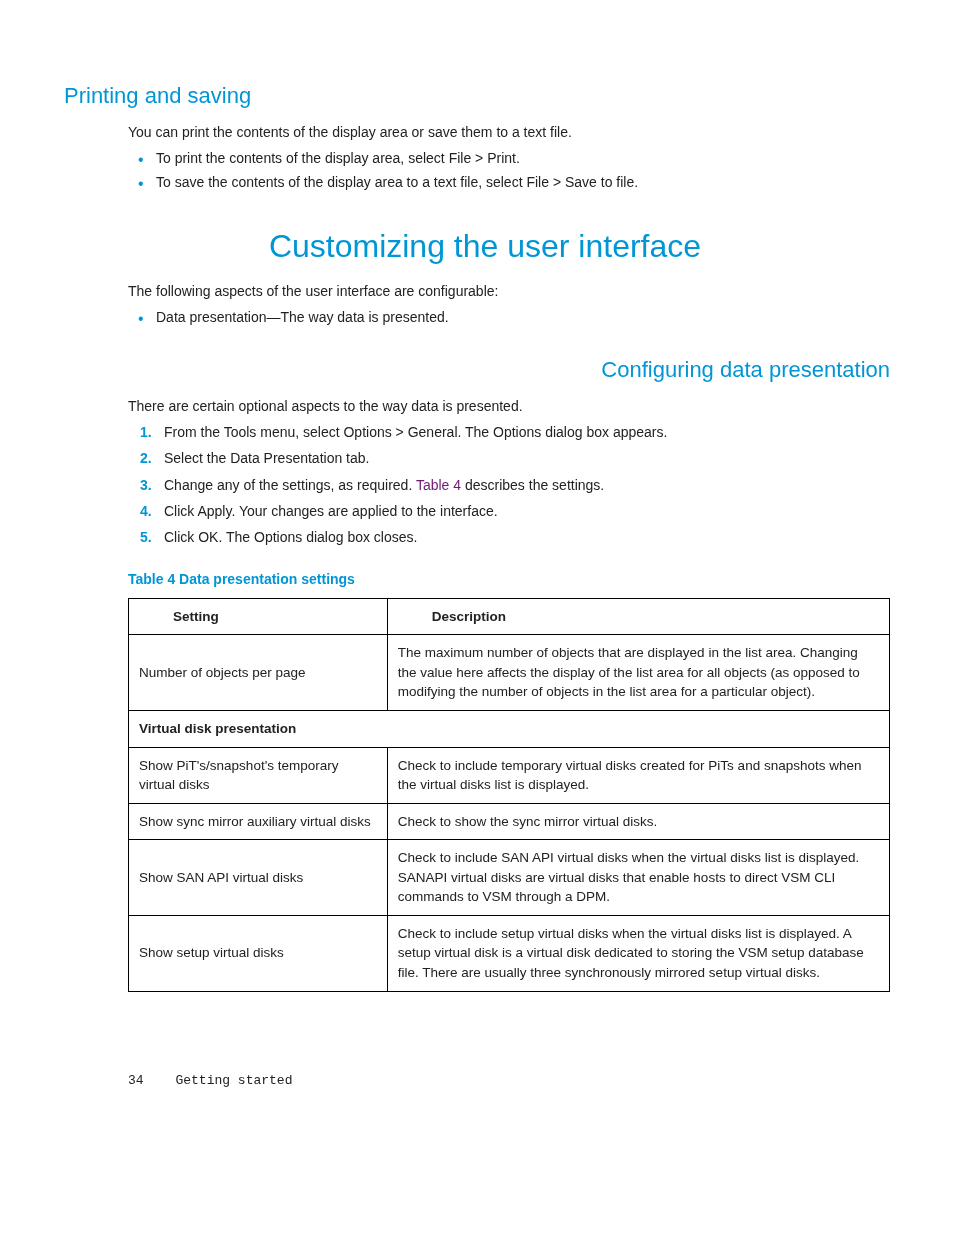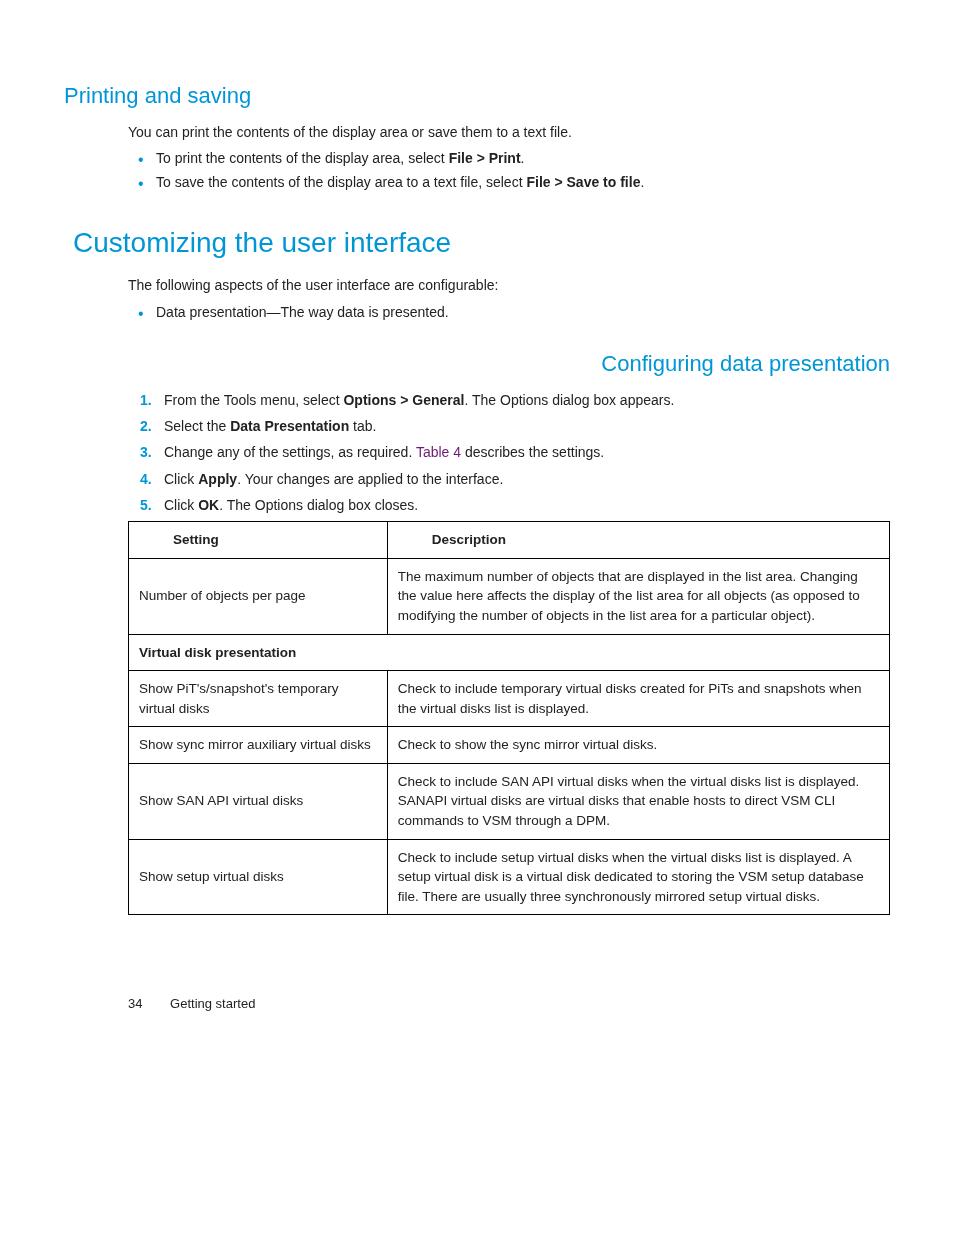--- a/index.html
+++ b/index.html
@@ -8,22 +8,23 @@
     color: #222;
     margin: 0;
     padding: 80px 64px 60px 64px;
     max-width: 954px;
     box-sizing: border-box;
     line-height: 1.45;
   }
   h1 {
     font-weight: 300;
     color: #0096d6;
-    font-size: 28px;
-    margin: 30px 0 12px 9px;
+    font-size: 32px;
+    margin: 30px 0 12px 16px;
+    text-align: center;
   }
   h2 {
     font-weight: 300;
     color: #0096d6;
     font-size: 22px;
     margin: 0 0 10px 0;
   }
   .indent {
     margin-left: 64px;
   }
@@ -56,21 +57,21 @@
     margin: 6px 8px;
     counter-increment: step;
   }
   ol li::before {
     content: counter(step) ".";
     color: #0096d6;
     font-weight: bold;
     position: absolute;
     left: -24px;
   }
-  .bold { font-weight: bold; }
+  .bold { font-weight: normal; }
   .table-caption {
     color: #0096d6;
     font-weight: bold;
     font-size: 14px;
     margin: 22px 0 8px 0;
   }
   table {
     border-collapse: collapse;
     width: 100%;
     font-size: 13.5px;
@@ -84,20 +85,21 @@
     vertical-align: middle;
   }
   th { font-weight: bold; padding-left: 44px; }
   .section-row td {
     font-weight: bold;
   }
   .footer {
     margin-top: 80px;
     font-size: 13px;
     color: #222;
+    font-family: Liberation Mono, monospace;
   }
   .footer .pagenum { margin-right: 24px; }
   a.ref { color: #701a75; text-decoration: none; }
 </style>
 </head>
 <body>
 
 <h2>Printing and saving</h2>
 <div class="indent">
   <p>You can print the contents of the display area or save them to a text file.</p>
@@ -114,38 +116,40 @@
 <h1>Customizing the user interface</h1>
 <div class="indent">
   <p>The following aspects of the user interface are configurable:</p>
   <ul>
     <li>Data presentation—The way data is presented.</li>
   </ul>
 </div>
 
 <h2 style="margin-top:26px;text-align:right;">Configuring data presentation</h2>
 <div class="indent">
+  <p>There are certain optional aspects to the way data is presented.</p>
   <ol>
     <li>
       <span>From the Tools menu, select </span><span class="bold">Options &gt; General</span><span>. The Options dialog box appears.</span>
     </li>
     <li>
       <span>Select the </span><span class="bold">Data Presentation</span><span> tab.</span>
     </li>
     <li>
       <span>Change any of the settings, as required. </span><a class="ref">Table 4</a><span> describes the settings.</span>
     </li>
     <li>
       <span>Click </span><span class="bold">Apply</span><span>. Your changes are applied to the interface.</span>
     </li>
     <li>
       <span>Click </span><span class="bold">OK</span><span>. The Options dialog box closes.</span>
     </li>
   </ol>
 
+  <div class="table-caption">Table 4 Data presentation settings</div>
 
   <table>
     <colgroup>
         <col style="width:34%">
         <col style="width:66%">
       </colgroup>
     <thead>
       <tr>
         <th>Setting</th>
         <th>Description</th>

